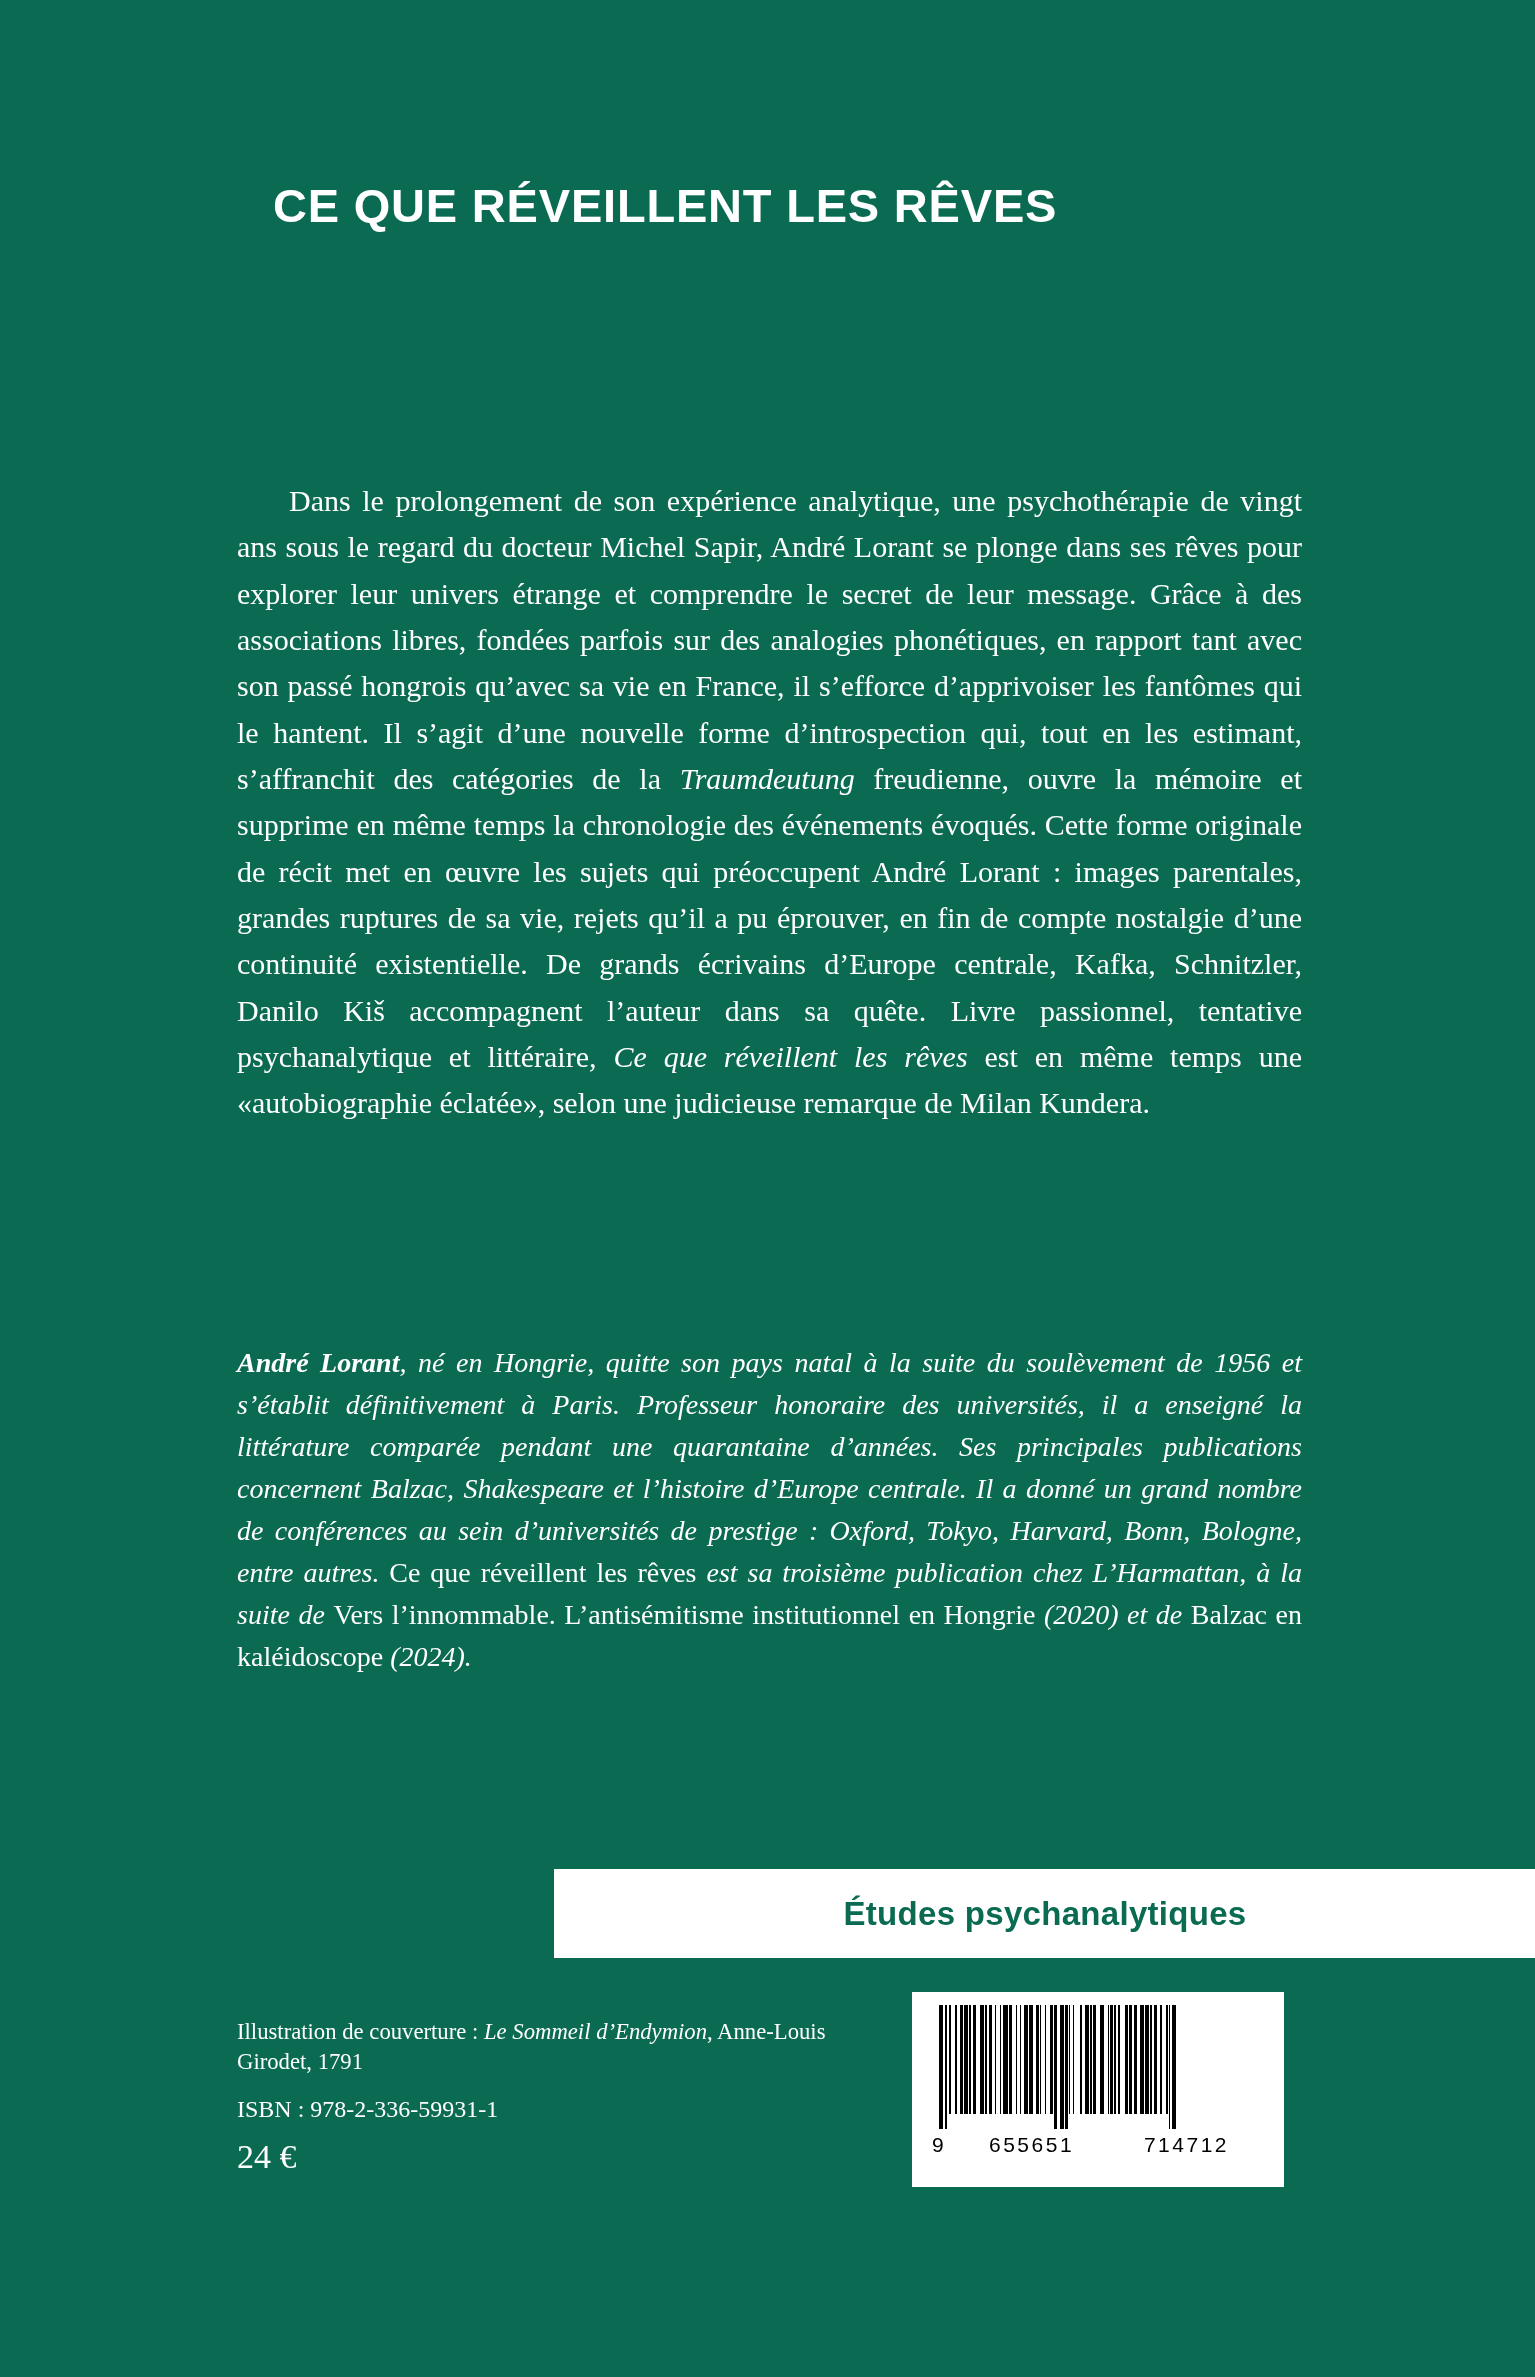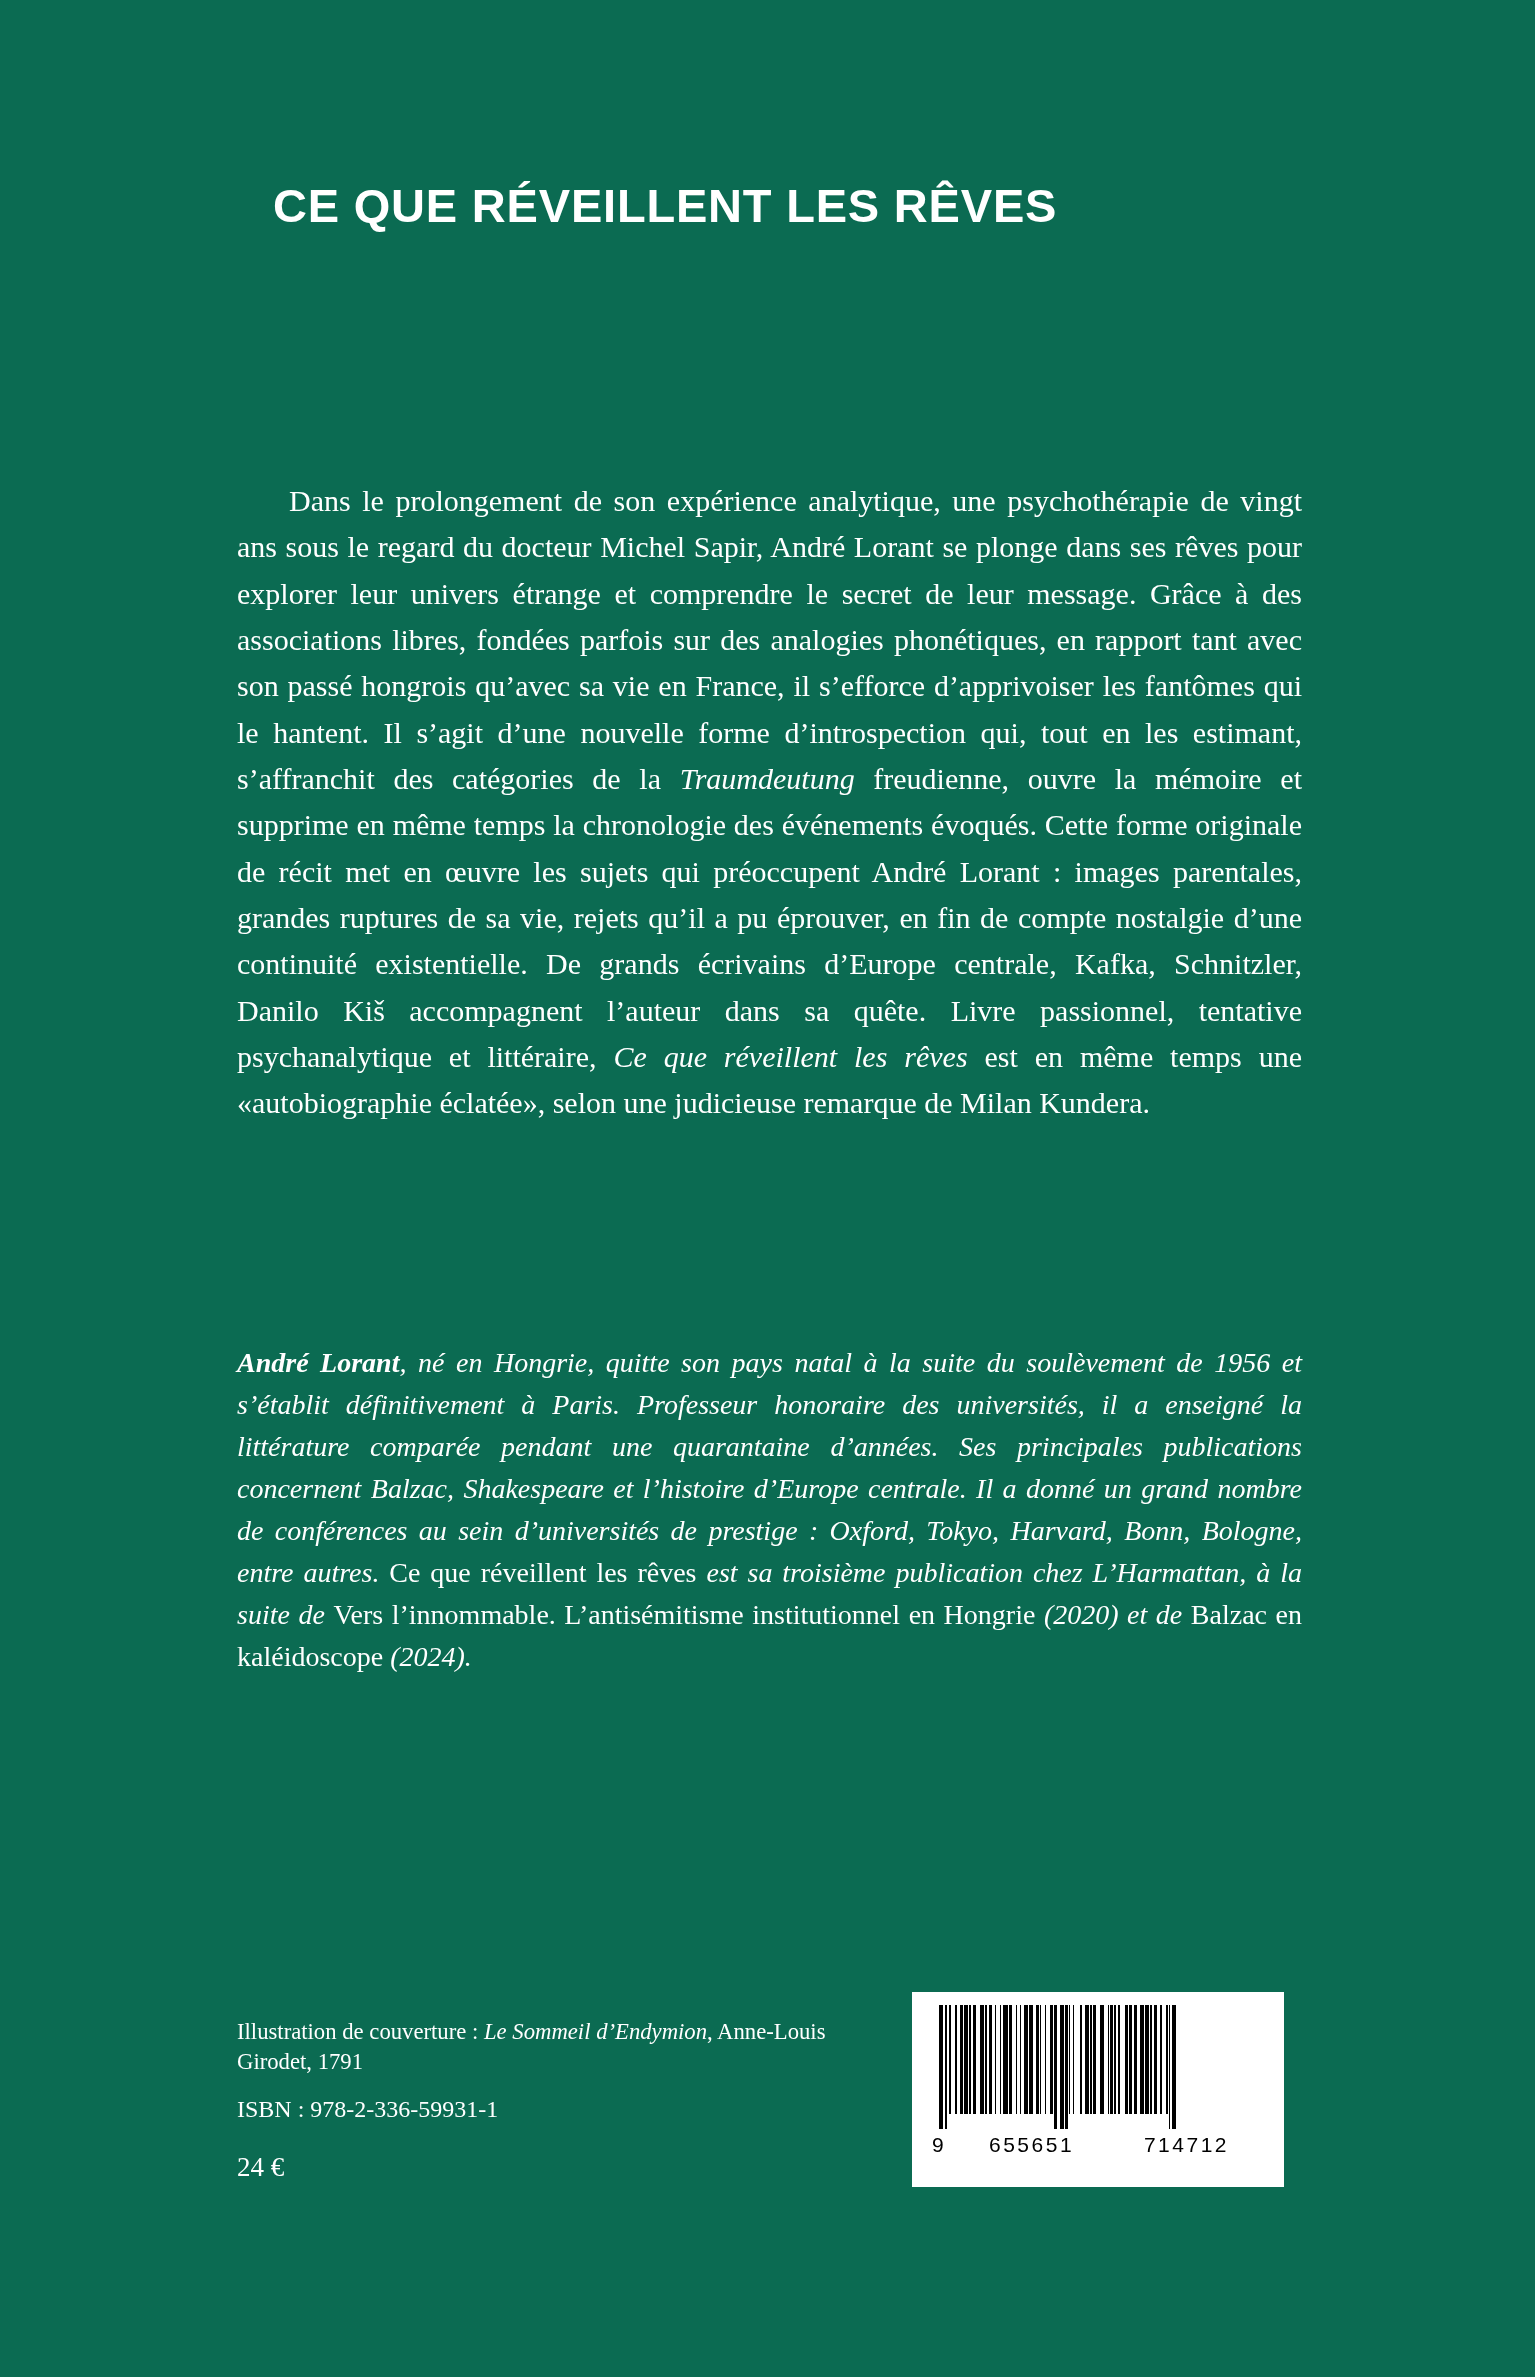--- a/index.html
+++ b/index.html
@@ -100,22 +100,22 @@
   .credit {
     font-size: 22.7px;
     line-height: 1.3;
   }
   .credit i { font-style: italic; }
   .isbn {
     margin-top: 20px;
     font-size: 24px;
   }
   .price {
-    margin-top: 29px;
-    font-size: 27px;
+    margin-top: 15px;
+    font-size: 34px;
   }
 
   
   .barcode-box {
     position: absolute;
     left: 912px;
     top: 1992px;
     width: 372px;
     height: 195px;
     background: #ffffff;
@@ -152,20 +152,23 @@
 <body>
 
 <div class="cover">
 
   <div class="title">CE QUE RÉVEILLENT LES RÊVES</div>
 
   <div class="blurb">Dans le prolongement de son expérience analytique, une psychothérapie de vingt ans sous le regard du docteur Michel Sapir, André Lorant se plonge dans ses rêves pour explorer leur univers étrange et comprendre le secret de leur message. Grâce à des associations libres, fondées parfois sur des analogies phonétiques, en rapport tant avec son passé hongrois qu’avec sa vie en France, il s’efforce d’apprivoiser les fantômes qui le hantent. Il s’agit d’une nouvelle forme d’introspection qui, tout en les estimant, s’affranchit des catégories de la <i>Traumdeutung</i> freudienne, ouvre la mémoire et supprime en même temps la chronologie des événements évoqués. Cette forme originale de récit met en œuvre les sujets qui préoccupent André Lorant : images parentales, grandes ruptures de sa vie, rejets qu’il a pu éprouver, en fin de compte nostalgie d’une continuité existentielle. De grands écrivains d’Europe centrale, Kafka, Schnitzler, Danilo Kiš accompagnent l’auteur dans sa quête. Livre passionnel, tentative psychanalytique et littéraire, <i>Ce que réveillent les rêves</i> est en même temps une «autobiographie éclatée», selon une judicieuse remarque de Milan Kundera.</div>
 
   <div class="bio"><span class="bi">André Lorant</span>, né en Hongrie, quitte son pays natal à la suite du soulèvement de 1956 et s’établit définitivement à Paris. Professeur honoraire des universités, il a enseigné la littérature comparée pendant une quarantaine d’années. Ses principales publications concernent Balzac, Shakespeare et l’histoire d’Europe centrale. Il a donné un grand nombre de conférences au sein d’universités de prestige : Oxford, Tokyo, Harvard, Bonn, Bologne, entre autres. <span class="rm">Ce que réveillent les rêves</span> est sa troisième publication chez L’Harmattan, à la suite de <span class="rm">Vers l’innommable. L’antisémitisme institutionnel en Hongrie</span> (2020) et de <span class="rm">Balzac en kaléidoscope</span> (2024).</div>
 
+  <div class="series-band">
+    <span class="series-label">Études psychanalytiques</span>
+  </div>
 
   <div class="footer-left">
     <div class="credit">Illustration de couverture : <i>Le Sommeil d’Endymion</i>, Anne-Louis Girodet, 1791</div>
     <div class="isbn">ISBN : 978-2-336-59931-1</div>
     <div class="price">24 €</div>
   </div>
 
   <div class="barcode-box">
     <div class="bars" id="bars">
         <span class="bar" style="width: 4px; height: 124px; background: rgb(0, 0, 0);"></span>

